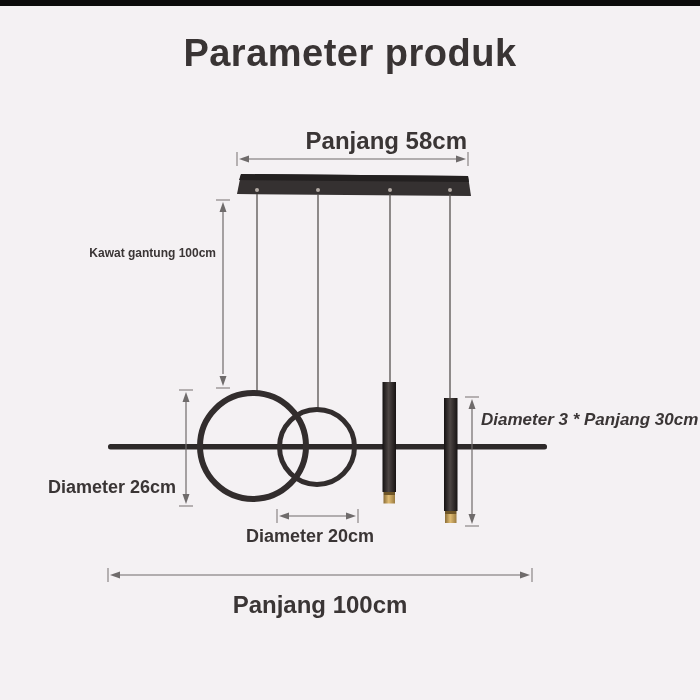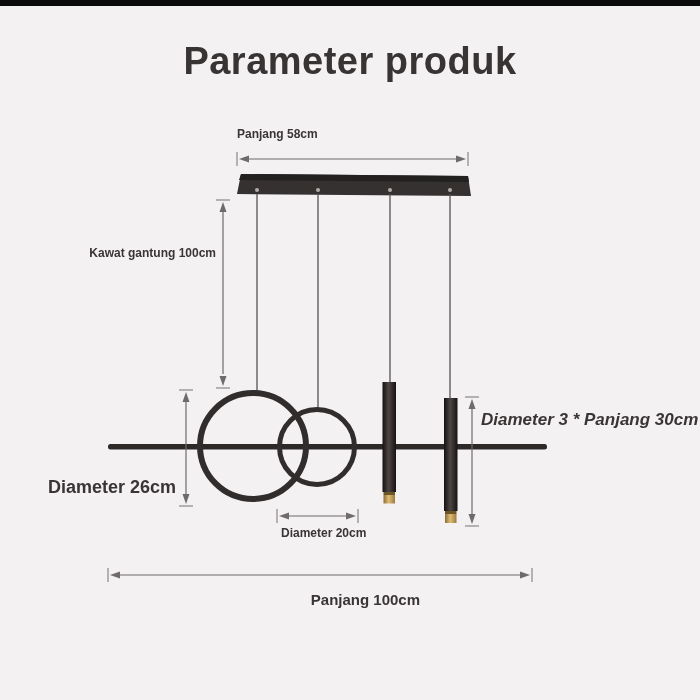--- a/index.html
+++ b/index.html
@@ -9,37 +9,37 @@
     font-family:"Liberation Sans", sans-serif;
     overflow:hidden;
     position:relative;
   }
   .stage{position:absolute;inset:0;width:700px;height:700px;}
   .top-bar{
     position:absolute;left:0;top:0;width:700px;height:6px;
     background:#0c0b0b;
   }
   .title{
-    position:absolute;left:0;right:0;top:32px;margin:8px;
+    position:absolute;left:0;right:0;top:32px;margin:0;
     text-align:center;
     font-size:38px;font-weight:bold;color:#393434;
     letter-spacing:0.5px;
   }
   .diagram-svg{position:absolute;left:0;top:0;}
   .lbl{
     position:absolute;
     font-weight:bold;color:#3a3535;
     white-space:nowrap;
   }
-  .lbl-bar-length{left:237px;top:127px;width:230px;text-align:left;font-size:12px;}
+  .lbl-bar-length{left:237px;top:127px;width:230px;text-align:right;font-size:24px;}
   .lbl-wire{left:28px;top:246px;width:188px;text-align:right;font-size:12px;}
   .lbl-ring26{left:46px;top:477px;width:132px;text-align:center;font-size:18px;}
-  .lbl-ring20{left:246px;top:526px;width:124px;text-align:left;font-size:12px;margin-left:35px;}
+  .lbl-ring20{left:246px;top:526px;width:124px;text-align:left;font-size:18px;}
   .lbl-cyl{left:481px;top:410px;text-align:left;font-size:17px;font-style:italic;}
-  .lbl-total{left:220px;top:591px;width:200px;text-align:right;font-size:15px;}
+  .lbl-total{left:220px;top:591px;width:200px;text-align:center;font-size:24px;}
 </style>
 </head>
 <body>
 
 <div class="stage">
 
   <div class="top-bar"></div>
 
   <h1 class="title">Parameter produk</h1>
 

